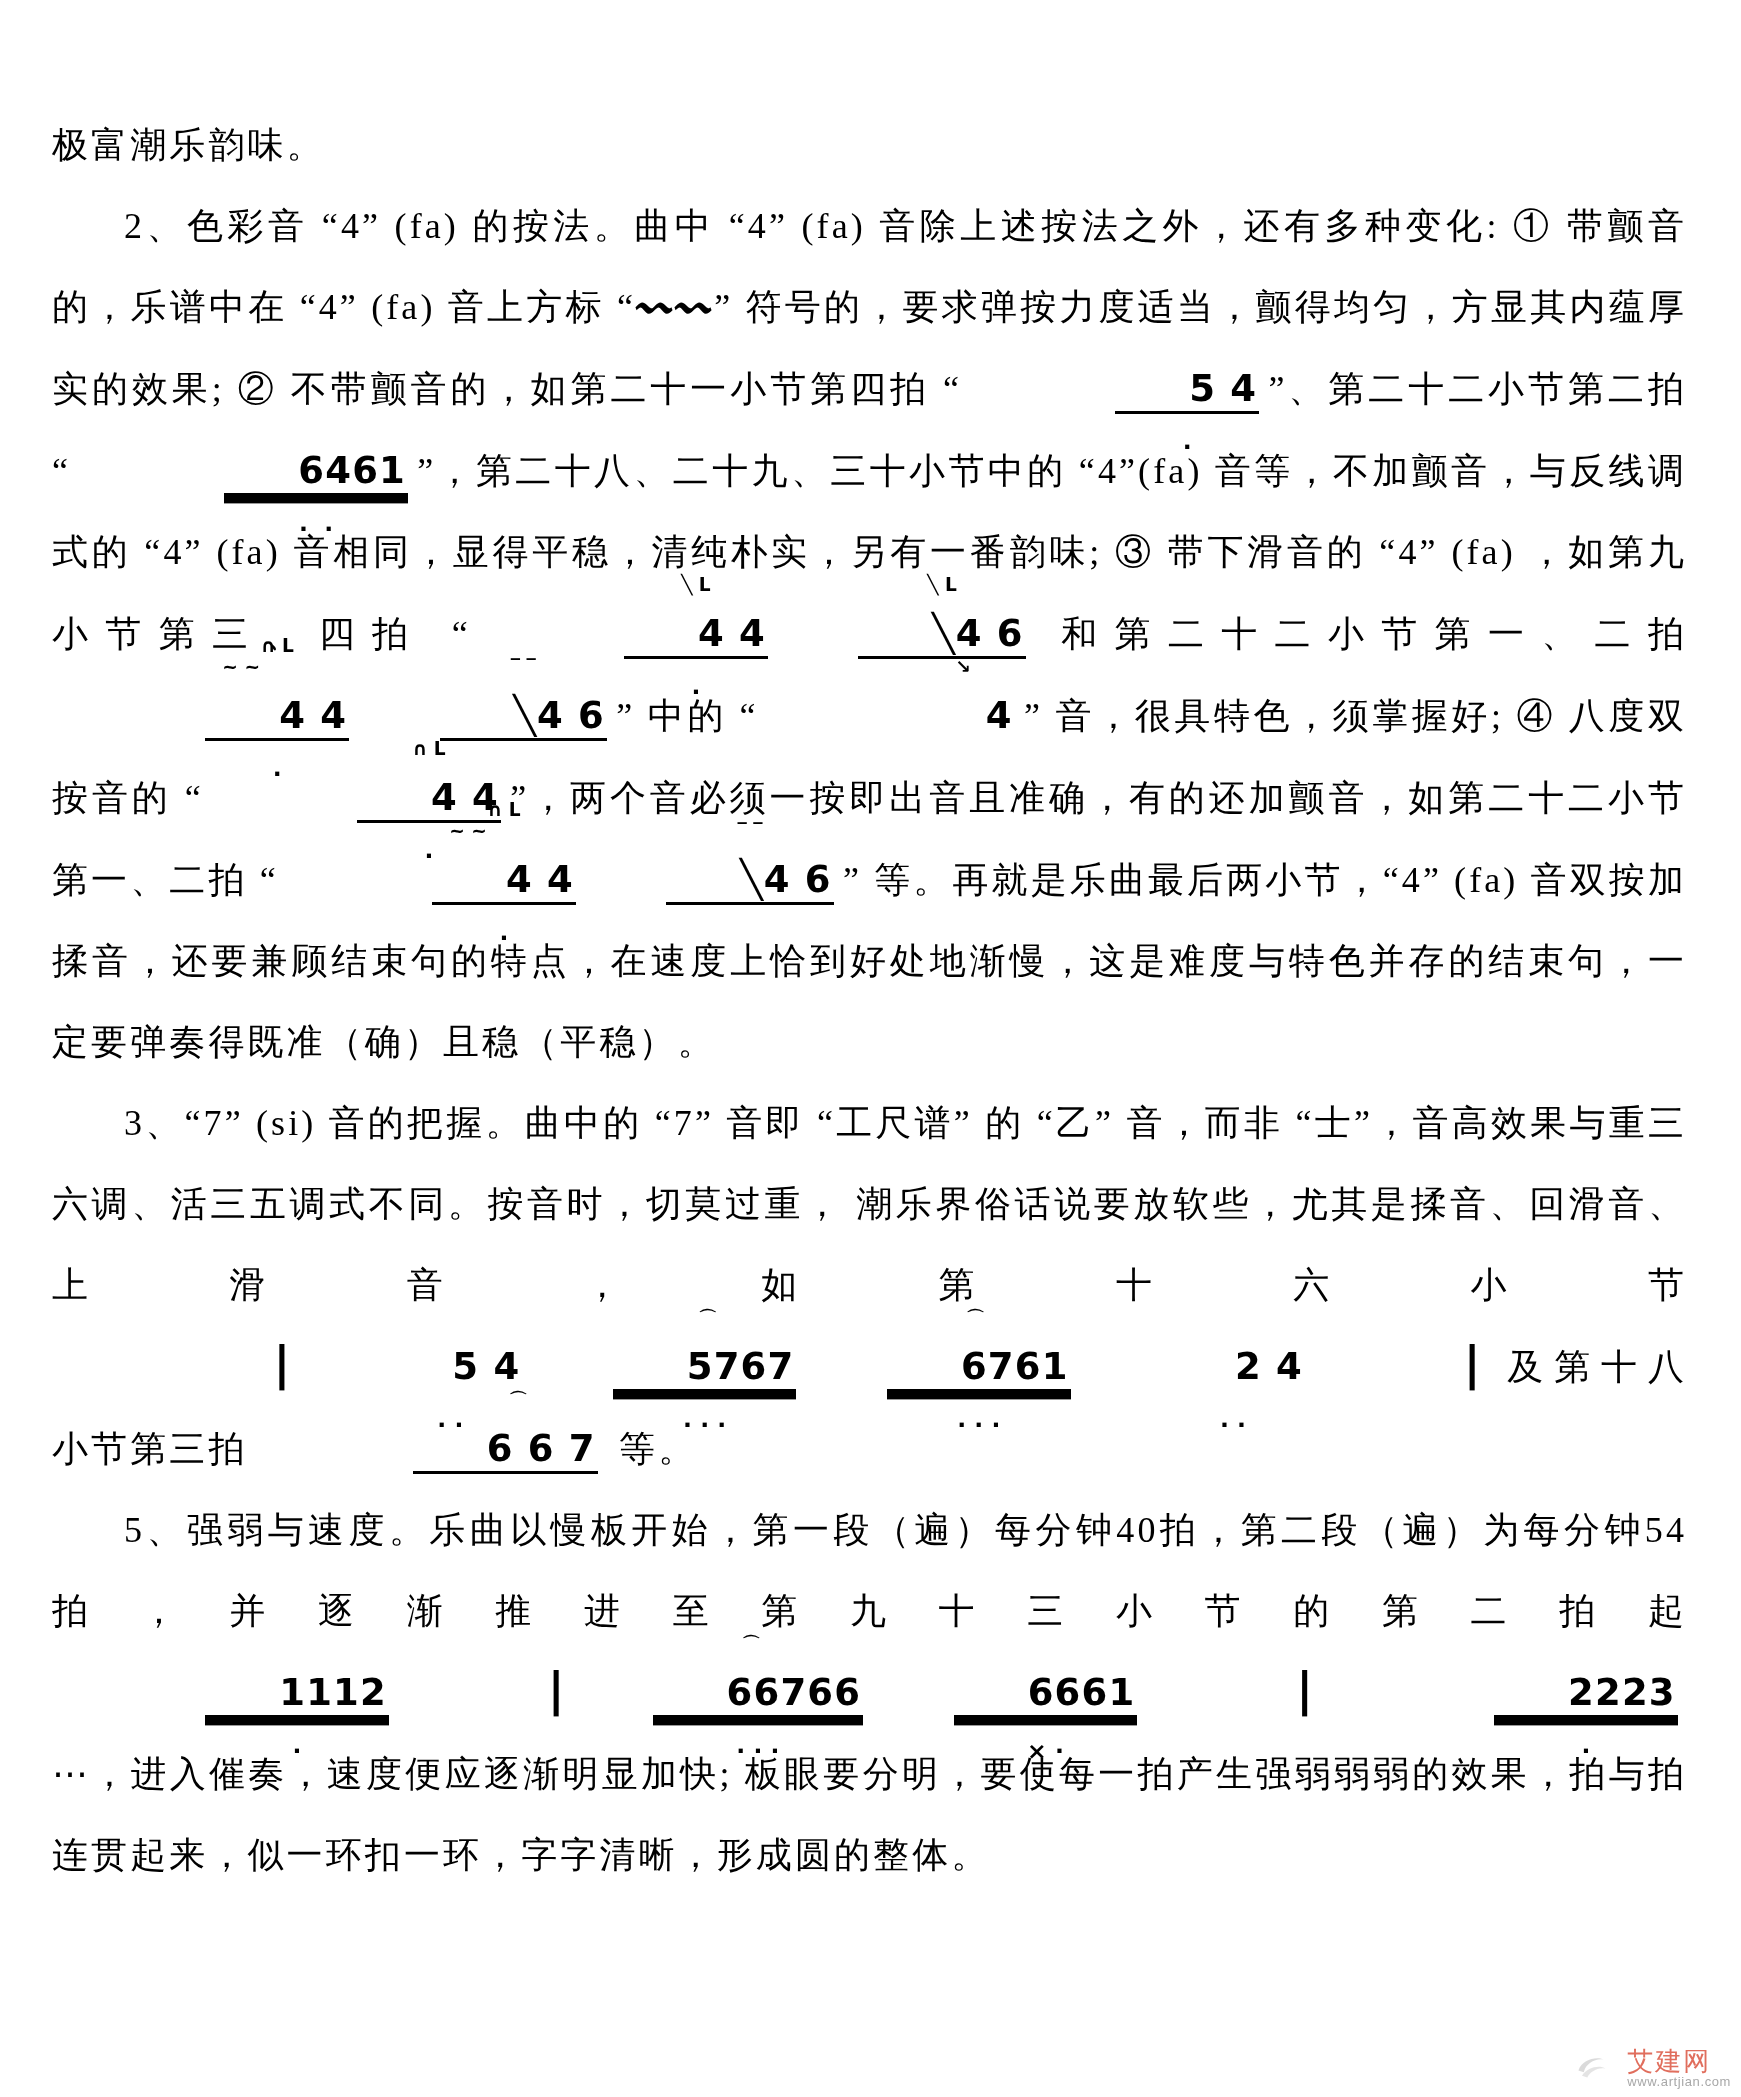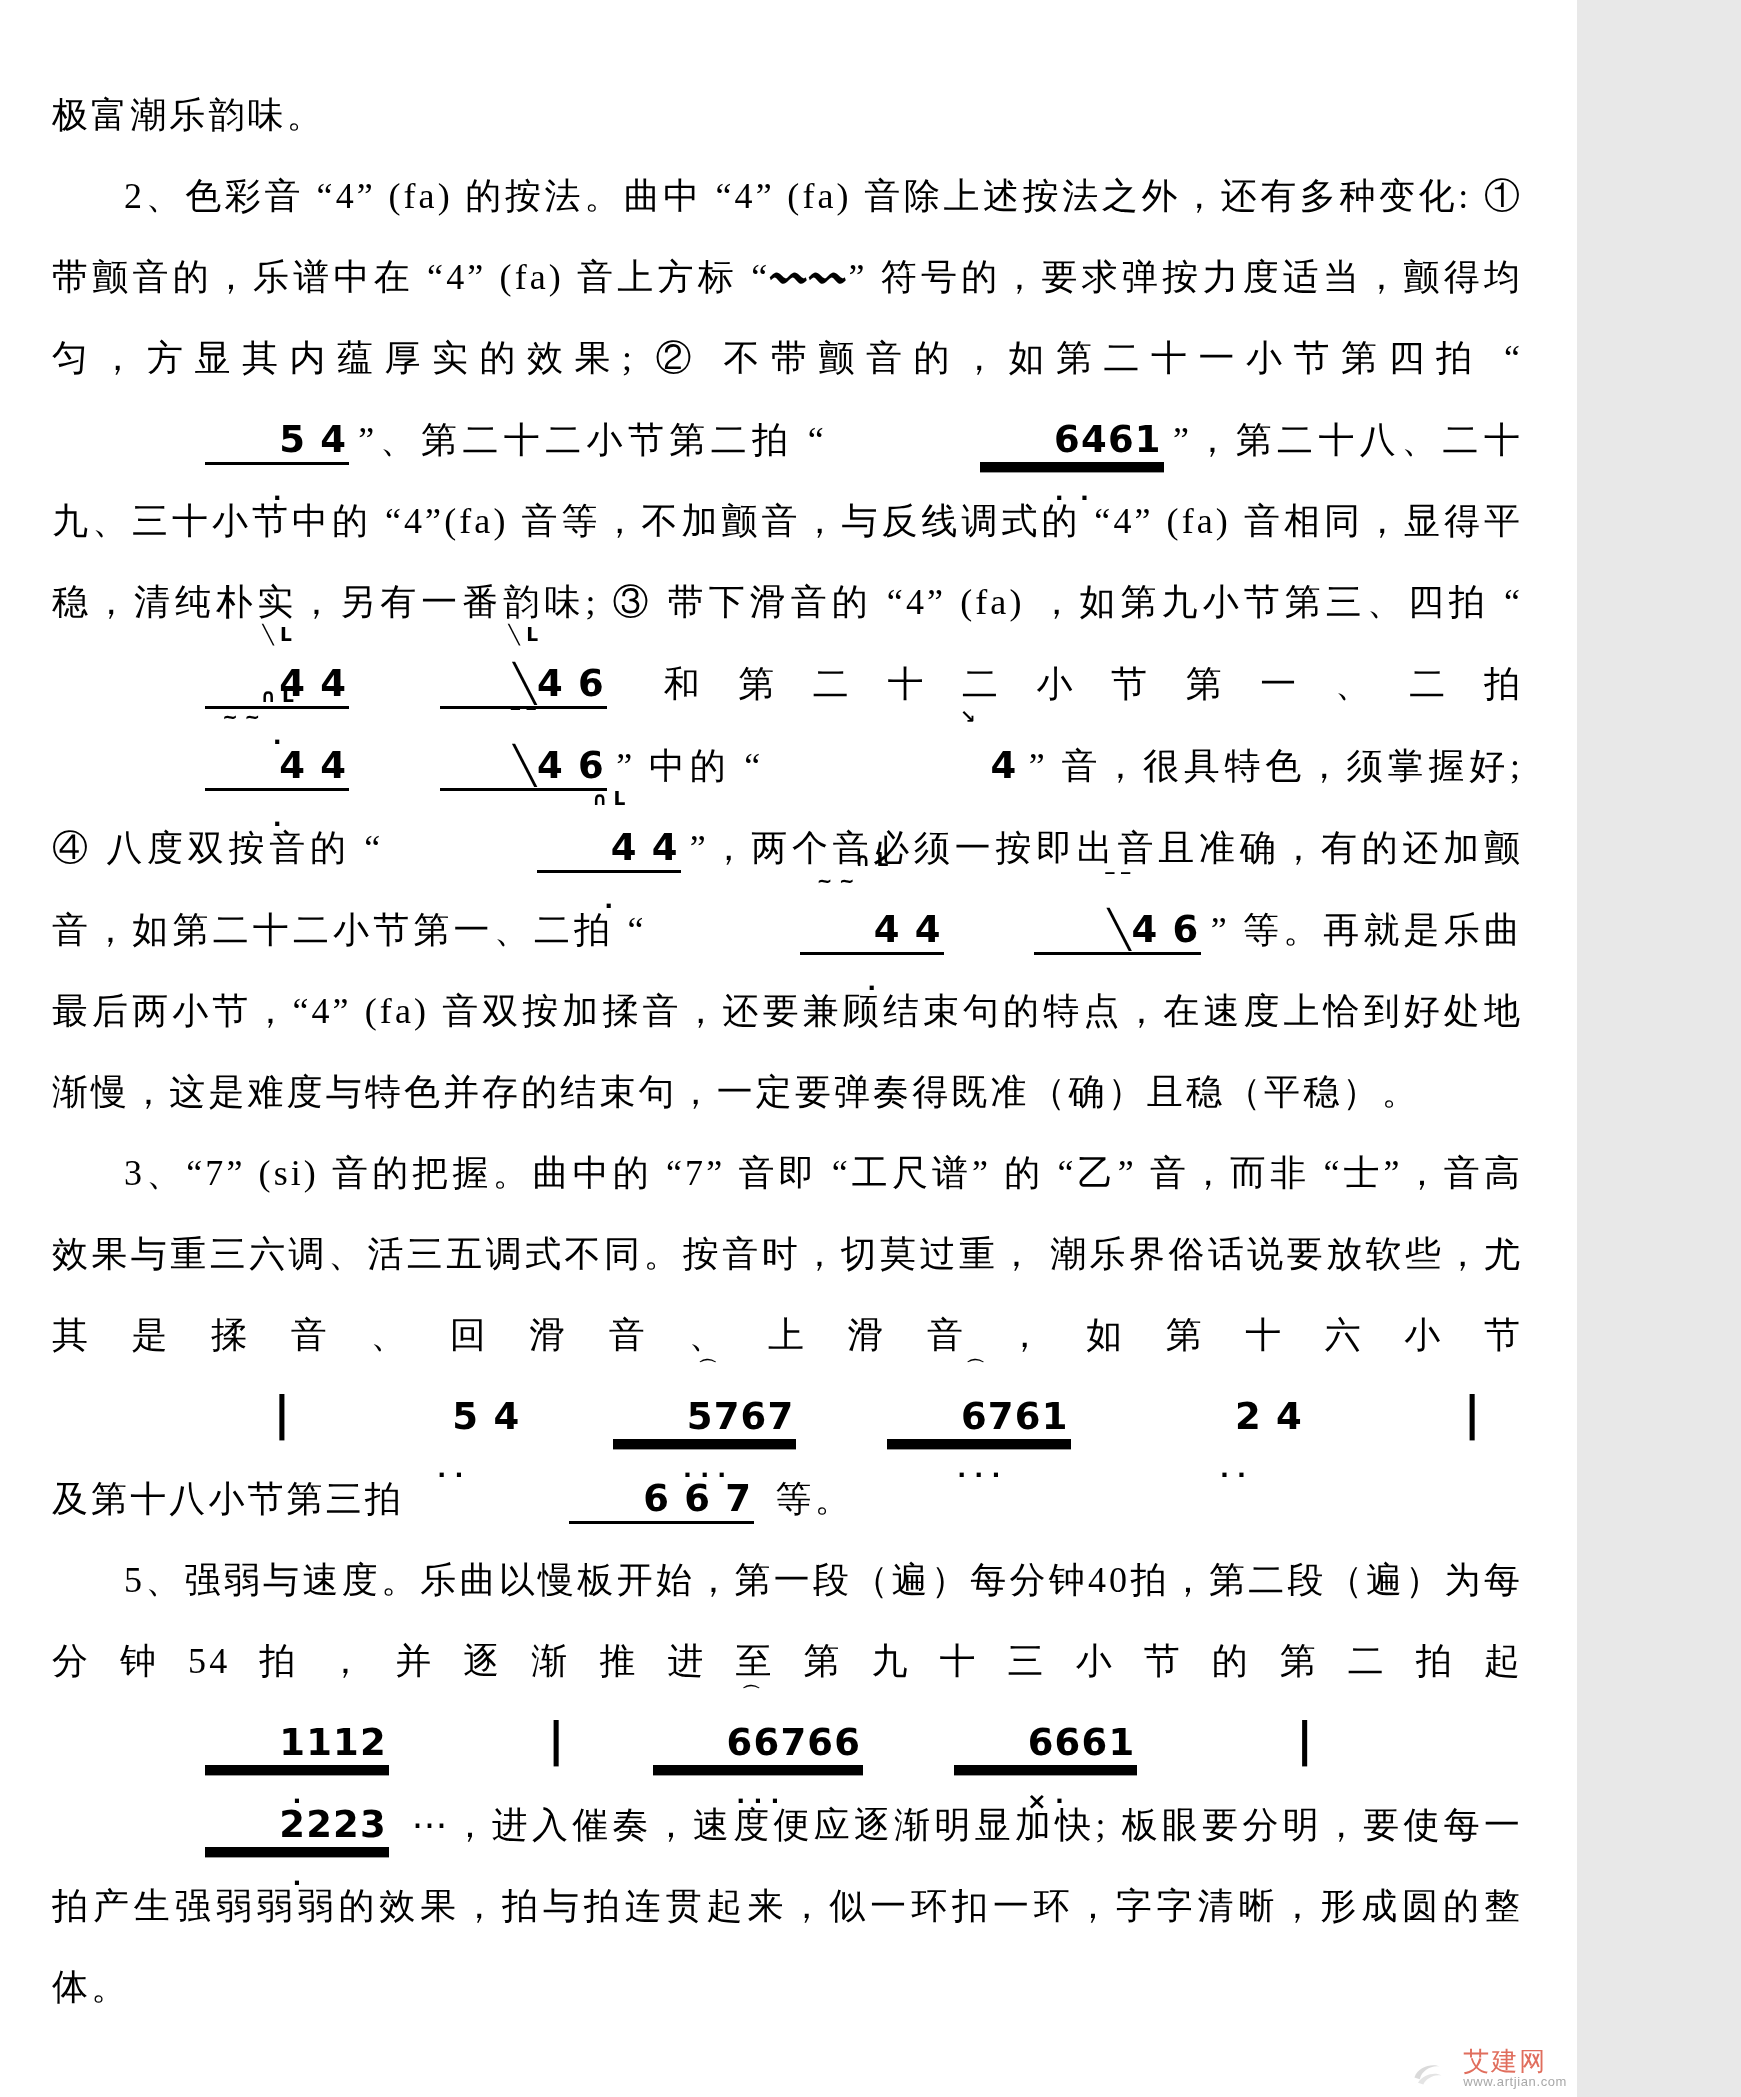--- a/index.html
+++ b/index.html
@@ -1,20 +1,20 @@
 <!DOCTYPE html>
 <html style="font-size:10px"><head>
 <meta charset="utf-8">
 <style>
   html,body{margin:0;padding:0;background:#e8e8e8;}
   .page{
-    width:1577px;height:2097px;background:#ffffff;color:#000;
+    width:1741px;height:2097px;background:#ffffff;color:#000;
     font-family:"Liberation Serif","DejaVu Serif",serif;
     font-size:36px;line-height:81px;letter-spacing:3.1px;
-    box-sizing:border-box;padding:75px 54px 0 52px;
+    box-sizing:border-box;padding:105px 54px 0 52px;
     position:relative;text-align:justify;overflow:hidden;
   }
   p{margin:0;}
   p.indent{text-indent:2em;}
   
   .music{
     display:inline-block;white-space:nowrap;letter-spacing:0;
     font-family:"DejaVu Sans","Liberation Sans",sans-serif;font-weight:bold;
   }
   .grp{display:inline-block;position:relative;text-align:center;margin:0 9.3px;vertical-align:baseline;}
@@ -25,21 +25,21 @@
   .grp.bar .digits{font-size:46px;padding-bottom:0;}
   .above{
     position:absolute;left:0;right:0;bottom:calc(100% - 2.5px);
     font-size:18.6px;line-height:1.15;white-space:pre;text-align:center;font-weight:bold;
   }
   .below{
     position:absolute;left:0;right:0;top:calc(100% + 7.4px);
     font-size:23.5px;line-height:1;white-space:pre;text-align:center;font-weight:bold;
   }
   
-  .watermark{position:absolute;right:10px;bottom:7.4px;display:flex;align-items:flex-end;gap:18px;}
+  .watermark{position:absolute;right:10px;bottom:7.4px;display:flex;align-items:flex-start;gap:18px;}
   .wm-logo{width:36px;height:36px;opacity:.55;flex:0 0 auto;}
   .wm-col{display:flex;flex-direction:column;align-items:flex-start;line-height:1.1;}
   .wm-brand{color:#d94a35;font-size:26px;letter-spacing:1.9px;font-family:"Liberation Sans",sans-serif;opacity:.8;}
   .wm-url{color:#a8a8a8;font-size:13px;letter-spacing:0.6px;font-family:"Liberation Sans",sans-serif;}
 </style>
 </head>
 <body>
 
 <div class="page">
 

